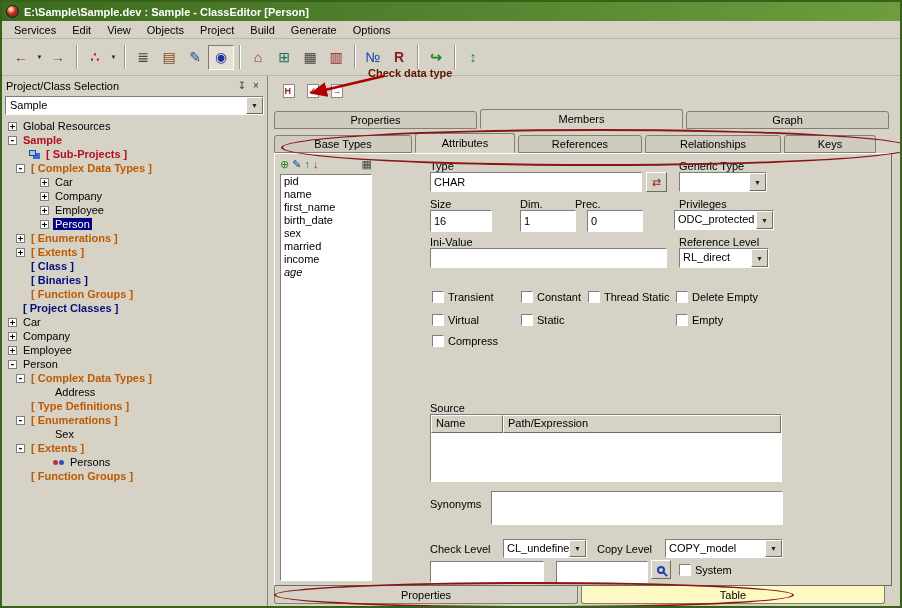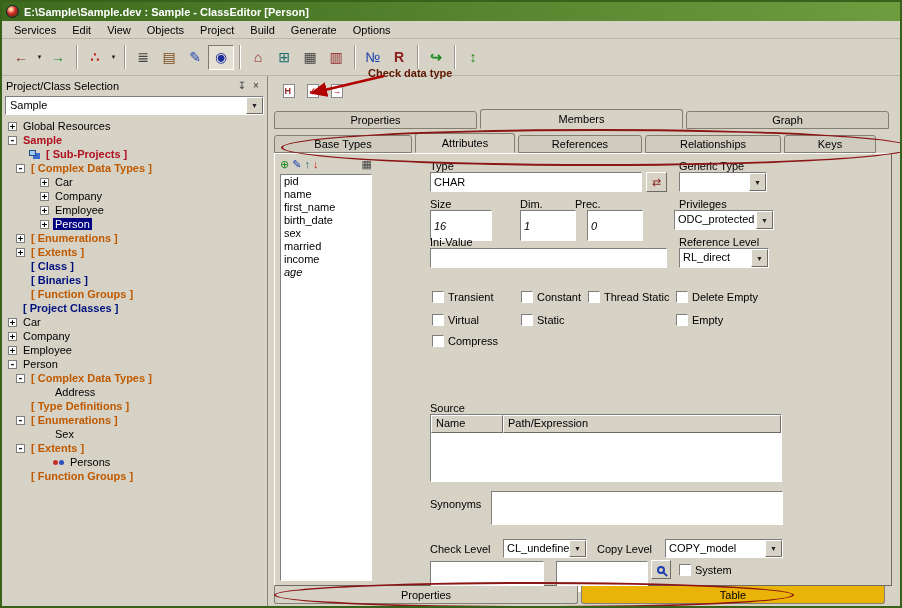--- a/index.html
+++ b/index.html
@@ -81,37 +81,37 @@
     border:1px solid; border-color:#fff #6f6b61 #6f6b61 #fff; background:#d6d2c6; }
   .attr-toolbar { position:absolute; left:5px; top:3px; width:92px; height:15px; display:flex; align-items:center; gap:3px; }
   .ai { font-size:11px; line-height:11px; }
   .attr-list { position:absolute; left:5px; top:20px; width:92px; bottom:4px; background:#fff;
     border:1px solid; border-color:#7e7e7e #fff #fff #7e7e7e; overflow:hidden; }
   .arow { height:13px; padding:0 3px; cursor:default; }
   .arow.it { font-style:italic; }
   .flabel { position:absolute; }
   .fld { position:absolute; height:20px; border:1px solid; border-color:#7e7e7e #fff #fff #7e7e7e;
     background:#fff; font:11px "Liberation Sans", sans-serif; padding:1px 3px; }
-  .fld.sm { height:31px;font-style:italic; }
+  .fld.sm { height:22px; }
   .dd { position:absolute; height:20px; background:#fff; border:1px solid; border-color:#7e7e7e #fff #fff #7e7e7e; display:flex; }
   .dd.sm { height:19px; }
   .dd-val { flex:1; padding:2px 3px; overflow:hidden; white-space:nowrap; }
   .sqbtn { position:absolute; width:21px; height:20px; background:#d6d2c6;
     border:1px solid; border-color:#fff #6f6b61 #6f6b61 #fff;
     display:flex; align-items:center; justify-content:center; font-size:11px; }
   .cb { position:absolute; display:flex; align-items:center; gap:4px; cursor:default; }
   .cbx { width:12px; height:12px; flex:0 0 12px; background:#fff; border:1px solid; border-color:#7e7e7e #fff #fff #7e7e7e; }
   .stable { position:absolute; background:#fff; border:1px solid; border-color:#7e7e7e #fff #fff #7e7e7e; }
   .shead { display:flex; height:18px; }
   .hcell { background:#d6d2c6; border:1px solid; border-color:#fff #6f6b61 #6f6b61 #fff; padding:1px 4px; }
   .mag { width:8px; height:8px; border:2px solid #1a3fae; border-radius:50%; position:relative; }
   .mag::after { content:""; position:absolute; width:6px; height:2px; background:#1a3fae;
     transform:rotate(45deg); right:-5px; bottom:-3px; }
   .tabs-bottom { position:absolute; left:6px; top:510px; width:614px; height:19px; display:flex; }
-  .btab { flex:1; height:18px; background:#eab308; border:1px solid #837e72; border-top:none;
+  .btab { flex:1; height:18px; background:#fef9c3; border:1px solid #837e72; border-top:none;
     border-radius:0 0 3px 3px; display:flex; align-items:center; justify-content:center; margin-right:3px; cursor:default; }
   .btab.on { background:#d6d2c6; }
   
   .ellipse { position:absolute; border:2px solid #8b1414; border-radius:50%; pointer-events:none; z-index:40; }
   #el-tabs { left:279px; top:127px; width:632px; height:37px; }
   #el-bottom { left:272px; top:580px; width:520px; height:26px; }
   .annotation { position:absolute; left:366px; top:65px; font-weight:bold; color:#5e1700; z-index:50; }
   .arrow-svg { position:absolute; left:296px; top:68px; z-index:50; pointer-events:none; }
 </style>
 </head>

